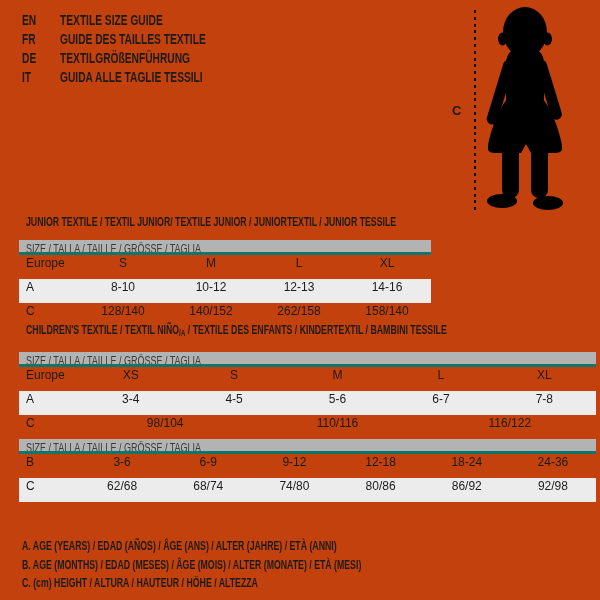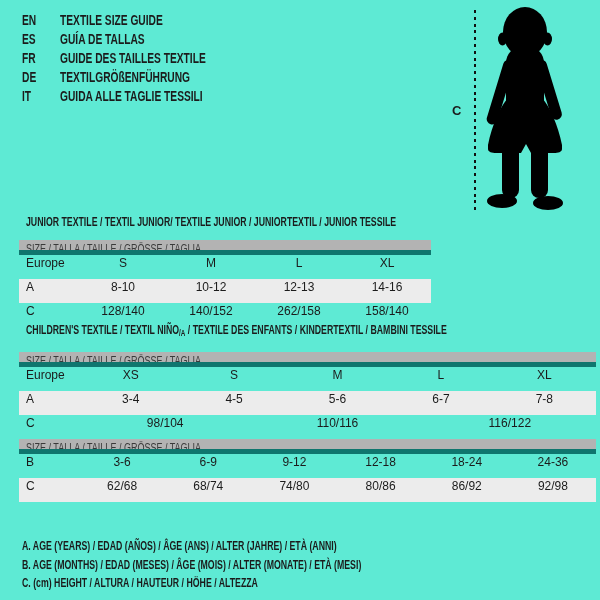--- a/index.html
+++ b/index.html
@@ -1,17 +1,17 @@
 <!DOCTYPE html>
 <html><head>
 <meta charset="utf-8">
 <style>
   html,body { margin:0; padding:0; background:#ffffff; }
   .canvas {
-    position:relative; width:600px; height:600px; background:#5eead4;
+    position:relative; width:600px; height:600px; background:#c2410c;
     font-family:"Liberation Sans", sans-serif; color:#1b1b1b; overflow:hidden;
   }
 
   
   .lang-list { position:absolute; left:22px; top:11px; }
   .lang-row  { display:flex; height:19px; line-height:19px; }
   .lang-code, .lang-label {
     font-weight:bold; font-size:14px; white-space:nowrap;
     transform:scaleX(0.73); transform-origin:0 50%; display:inline-block;
   }
@@ -40,21 +40,21 @@
     transform:scaleX(0.70); transform-origin:0 50%;
   }
   .subscript { font-size:9px; vertical-align:-2px; }
 
   #sec-0 .stable { margin-top:10px; }
   #sec-1 .stable { margin-top:11px; }
   #sec-2 .stable { margin-top:12px; }
 
   .thead {
     height:15px; line-height:15px; background:#b3b3b3; color:#3a3a3a;
-    border-bottom:5px solid #0f766e; box-sizing:border-box; padding-left:7px;
+    border-bottom:3px solid #0f766e; box-sizing:border-box; padding-left:7px;
     overflow:hidden;
   }
   .thead span {
     font-size:12px; white-space:nowrap; display:inline-block;
     transform:scaleX(0.75); transform-origin:0 50%;
   }
   .trow { display:flex; height:24px; line-height:16px; font-size:12px; }
   .trow.alt { background:#ececec; }
   .tlabel { flex:0 0 60px; width:60px; padding-left:7px; box-sizing:border-box; }
   .tcell { flex:1 1 0; text-align:center; white-space:nowrap; }
@@ -68,24 +68,20 @@
 </style>
 </head>
 <body>
 
 <div class="canvas">
 
   <div class="lang-list" id="lang-list">
       <div class="lang-row">
         <span class="lang-code">EN</span>
         <span class="lang-label">TEXTILE SIZE GUIDE</span>
-      </div>
-      <div class="lang-row">
-        <span class="lang-code">ES</span>
-        <span class="lang-label">GUÍA DE TALLAS</span>
       </div>
       <div class="lang-row">
         <span class="lang-code">FR</span>
         <span class="lang-label">GUIDE DES TAILLES TEXTILE</span>
       </div>
       <div class="lang-row">
         <span class="lang-code">DE</span>
         <span class="lang-label">TEXTILGRÖßENFÜHRUNG</span>
       </div>
       <div class="lang-row">

